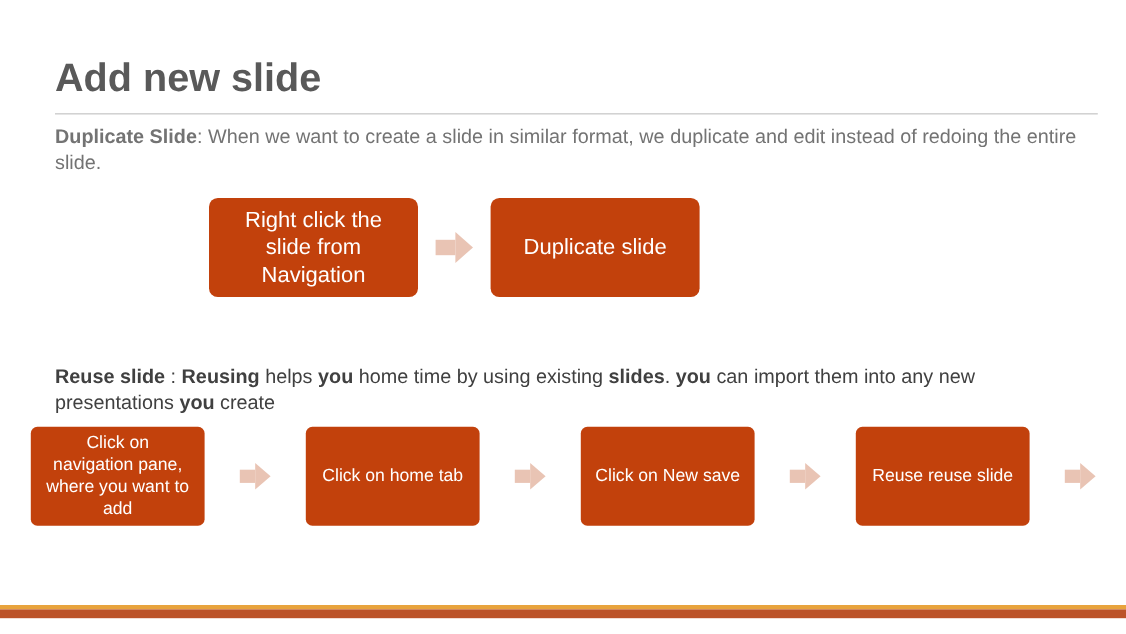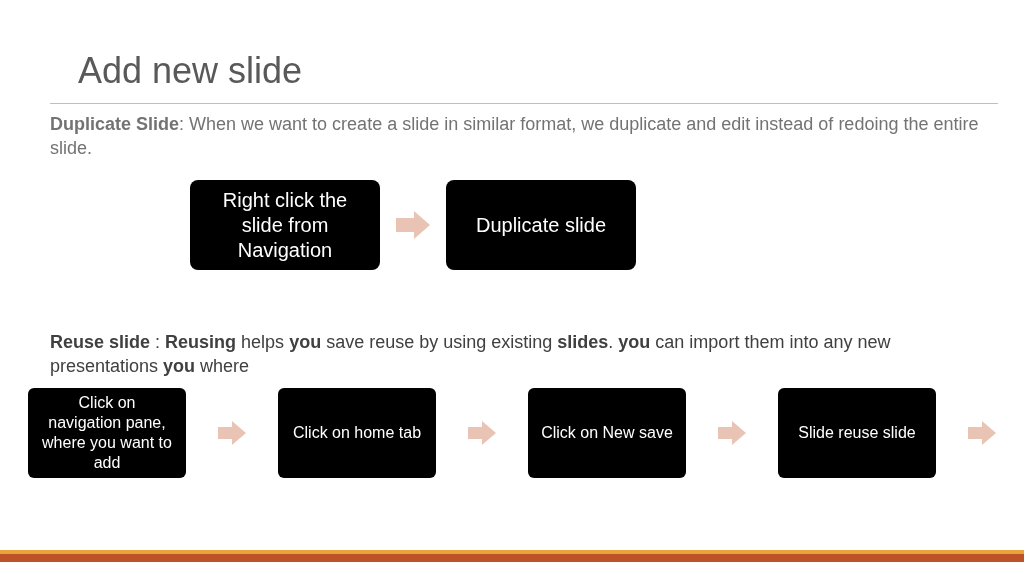--- a/index.html
+++ b/index.html
@@ -9,23 +9,22 @@
     font-family: "Segoe UI Light", "Segoe UI", Arial, sans-serif;
     background: #ffffff;
     position: relative;
     overflow: hidden;
   }
   .title {
     position: absolute;
     top: 50px;
     left: 50px;
     font-size: 36px;
-    font-weight: 400;
+    font-weight: 700;
     color: #595959;
-    margin-left: 28px;
   }
   .title-underline {
     position: absolute;
     top: 103px;
     left: 50px;
     right: 26px;
     height: 1px;
     background: #bfbfbf;
   }
   .desc1 {
@@ -40,21 +39,21 @@
   .desc1 b { font-weight: 600; }
   .flow1 {
     position: absolute;
     top: 180px;
     left: 190px;
     display: flex;
     align-items: center;
     gap: 16px;
   }
   .box {
-    background: #000000;
+    background: #c2410c;
     color: #ffffff;
     border-radius: 8px;
     display: flex;
     align-items: center;
     justify-content: center;
     text-align: center;
     padding: 8px 12px;
     line-height: 1.25;
   }
   .box-lg {
@@ -166,29 +165,29 @@
 <div class="desc1">
   <b>Duplicate Slide</b><span>: When we want to create a slide in similar format, we duplicate and edit instead of redoing the entire slide.</span>
 </div>
 
 <div class="flow1">
   <div class="box box-lg">Right click the slide from Navigation</div>
   <div class="arrow"></div>
   <div class="box box-lg">Duplicate slide</div>
 </div>
 
-<div class="desc2" id="desc2"><b>Reuse slide</b><span> : </span><b>Reusing</b><span> helps </span><b>you</b><span> save reuse by using existing </span><b>slides</b><span>. </span><b>you</b><span> can import them into any new presentations </span><b>you</b><span> where</span></div>
+<div class="desc2" id="desc2"><b>Reuse slide</b><span> : </span><b>Reusing</b><span> helps </span><b>you</b><span> home time by using existing </span><b>slides</b><span>. </span><b>you</b><span> can import them into any new presentations </span><b>you</b><span> create</span></div>
 
 <div class="flow2">
   <div class="box box-sm">Click on navigation pane, where you want to add</div>
   <div class="arrow-sm"></div>
   <div class="box box-sm">Click on home tab</div>
   <div class="arrow-sm"></div>
   <div class="box box-sm">Click on New save</div>
   <div class="arrow-sm"></div>
-  <div class="box box-sm">Slide reuse slide</div>
+  <div class="box box-sm">Reuse reuse slide</div>
   <div class="arrow-sm"></div>
 </div>
 
 <div class="footer-bar">
   <div class="footer-top"></div>
   <div class="footer-bottom"></div>
 </div>
 
 </body></html>

